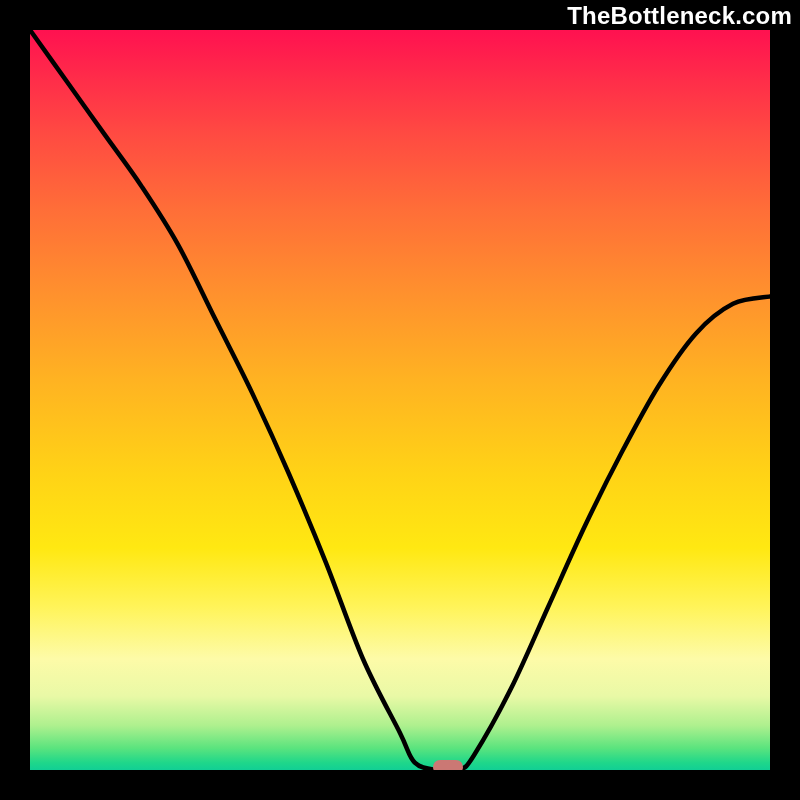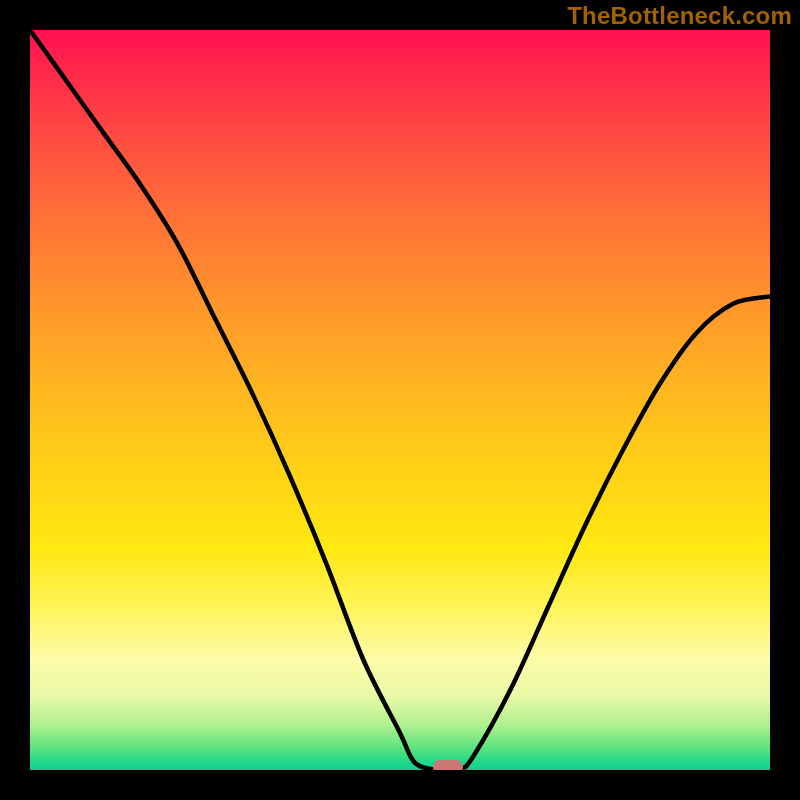--- a/index.html
+++ b/index.html
@@ -16,21 +16,21 @@
     height: 800px;
     background: #000;
   }
   .watermark {
     position: absolute;
     top: 2px;
     right: 8px;
     font-family: Arial, Helvetica, sans-serif;
     font-size: 24px;
     font-weight: 600;
-    color: #a16207;
+    color: #ffffff;
     letter-spacing: 0.2px;
     z-index: 5;
   }
   .plot-area {
     position: absolute;
     left: 30px;
     top: 30px;
     width: 740px;
     height: 740px;
     overflow: hidden;

